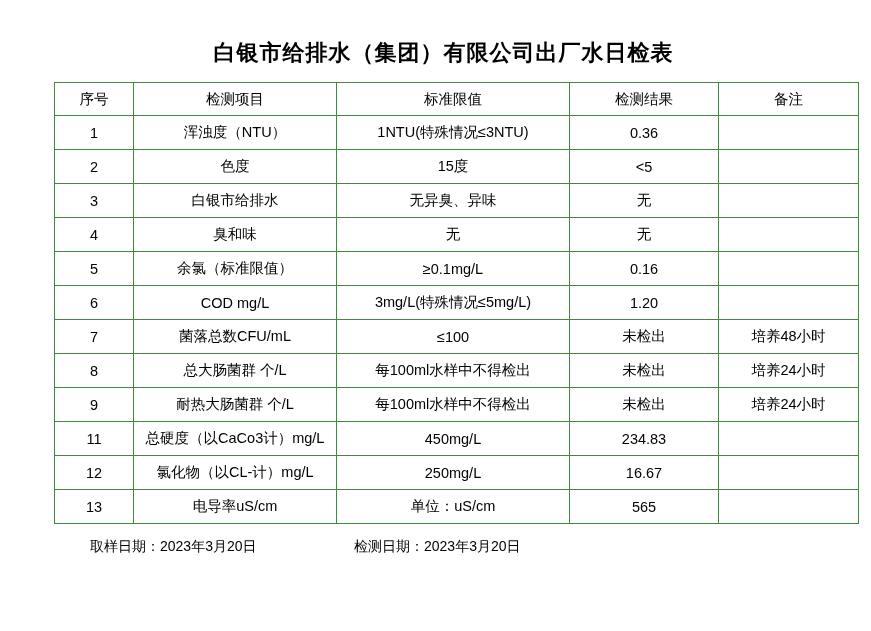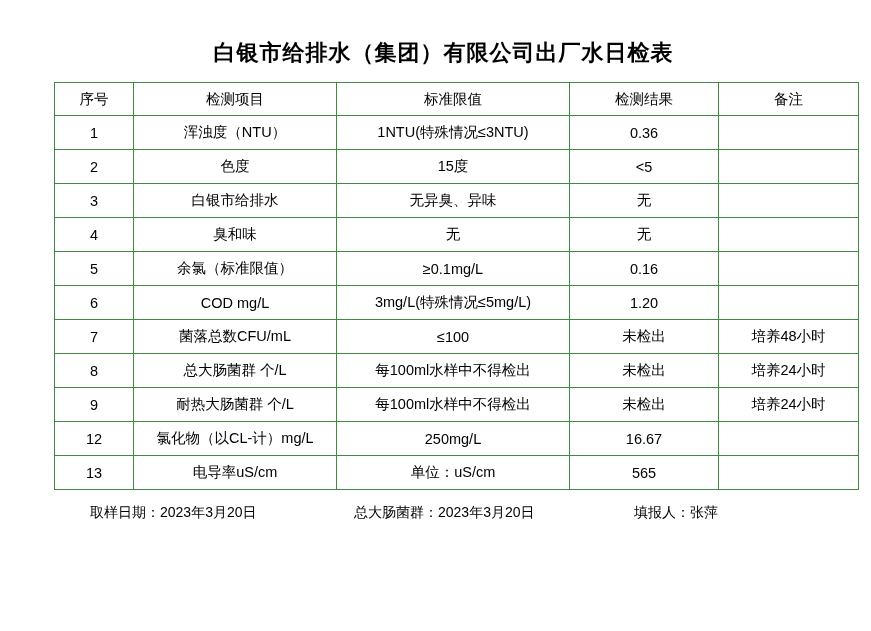--- a/index.html
+++ b/index.html
@@ -147,36 +147,42 @@
           <td>培养24小时</td>
         </tr>
         <tr>
           <td>9</td>
           <td>耐热大肠菌群 个/L</td>
           <td>每100ml水样中不得检出</td>
           <td>未检出</td>
           <td>培养24小时</td>
         </tr>
         <tr>
+          <td>11</td>
+          <td>总硬度（以CaCo3计）mg/L</td>
+          <td>450mg/L</td>
+          <td>234.83</td>
+          <td></td>
+        </tr>
+        <tr>
           <td>12</td>
           <td>氯化物（以CL-计）mg/L</td>
           <td>250mg/L</td>
           <td>16.67</td>
           <td></td>
         </tr>
         <tr>
           <td>13</td>
           <td>电导率uS/cm</td>
           <td>单位：uS/cm</td>
           <td>565</td>
           <td></td>
         </tr>
       </tbody>
     </table>
   </div>
 
   <div class="footer">
     <div class="f1">取样日期：2023年3月20日</div>
-    <div class="f2">总大肠菌群：2023年3月20日</div>
-    <div class="f3">填报人：张萍</div>
+    <div class="f2">检测日期：2023年3月20日</div>
   </div>
 
 </div>
 
 </body></html>

